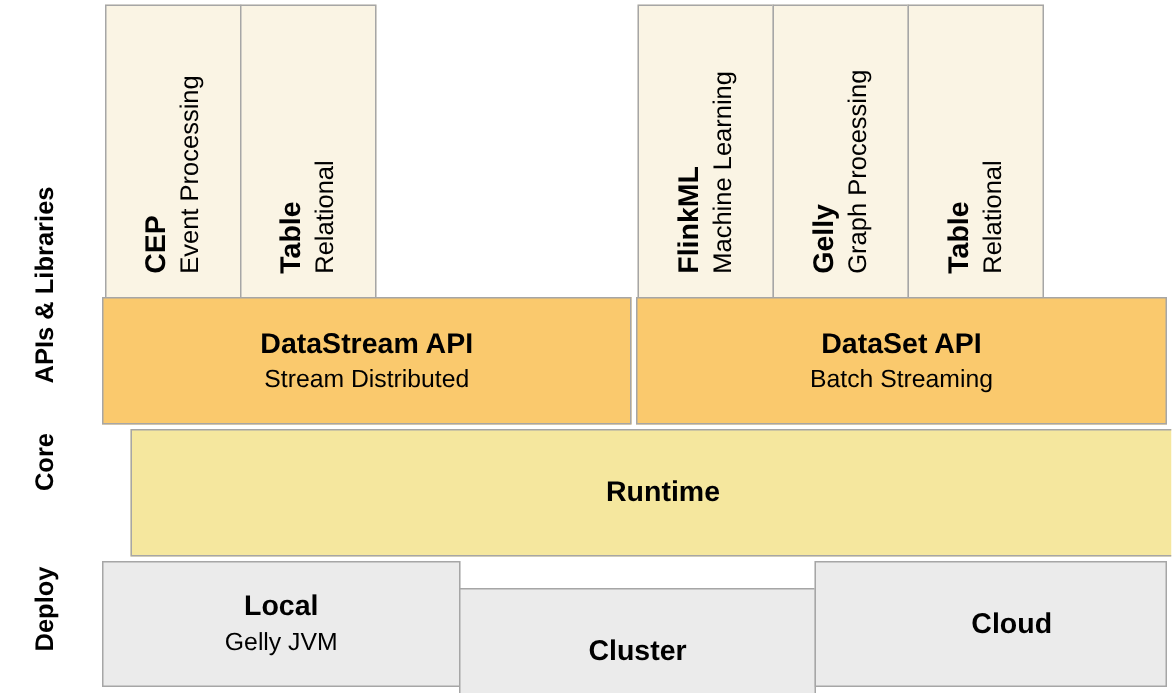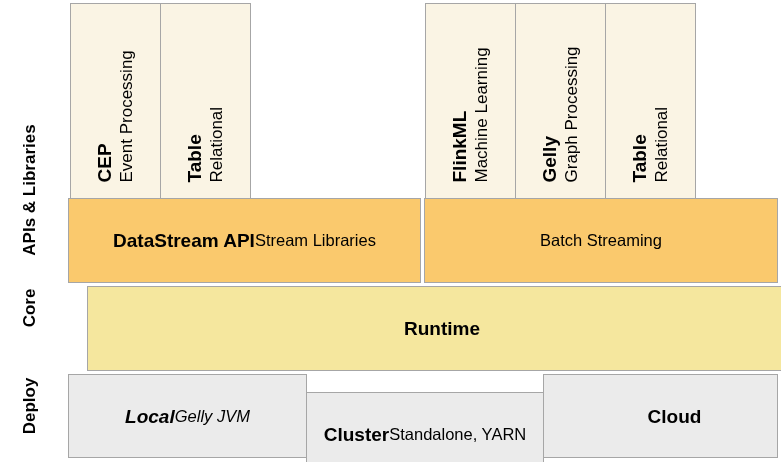--- a/index.html
+++ b/index.html
@@ -40,21 +40,21 @@
     flex-direction: column;
     align-items: flex-start;
   }
   .vcol-name { font-size: 19px; font-weight: 700; line-height: 22px; white-space: nowrap; }
   .vcol-desc { font-size: 17px; line-height: 22px; white-space: nowrap; }
   .band {
     position: absolute;
     box-sizing: border-box;
     border: 1px solid var(--border, #A6A6A6);
     display: flex;
-    flex-direction: row;
+    flex-direction: column;
     justify-content: center;
     align-items: center;
     text-align: center;
   }
   .api-band    { background: var(--api-band-bg, #FAC96D); }
   .runtime-band{ background: var(--runtime-bg, #F5E79E); }
   .deploy-cell { background: var(--deploy-bg, #EBEBEB); }
   .band-title { font-size: 19px; font-weight: 700; line-height: 25px; }
   .band-sub   { font-size: 16.5px; line-height: 23px; }
 </style>
@@ -94,35 +94,35 @@
   </div>
   <div class="vcol" style="left:605px;">
     <div class="vcol-inner">
       <span class="vcol-name">Table</span>
       <span class="vcol-desc">Relational</span>
     </div>
   </div>
 
   <div class="band api-band" style="left:68px; top:198px; width:353px; height:85px;">
     <div class="band-title">DataStream API</div>
-    <div class="band-sub">Stream Libraries</div>
+    <div class="band-sub">Stream Distributed</div>
   </div>
   <div class="band api-band" style="left:424px; top:198px; width:354px; height:85px;">
+    <div class="band-title">DataSet API</div>
     <div class="band-sub">Batch Streaming</div>
   </div>
 
   <div class="band runtime-band" style="left:68px; top:286px; width:710px; height:85px;margin-left:19px;">
     <div class="band-title">Runtime</div>
   </div>
 
-  <div class="band deploy-cell" style="left:68px; top:374px; width:239px; height:84px;font-style:italic;">
+  <div class="band deploy-cell" style="left:68px; top:374px; width:239px; height:84px;">
     <div class="band-title">Local</div>
     <div class="band-sub">Gelly JVM</div>
   </div>
   <div class="band deploy-cell" style="left:306px; top:392px; width:238px; height:84px;">
     <div class="band-title">Cluster</div>
-    <div class="band-sub">Standalone, YARN</div>
   </div>
   <div class="band deploy-cell" style="left:543px; top:374px; width:235px; height:84px;padding-left:28px;">
     <div class="band-title">Cloud</div>
   </div>
 
 </div>
 
 </body></html>

